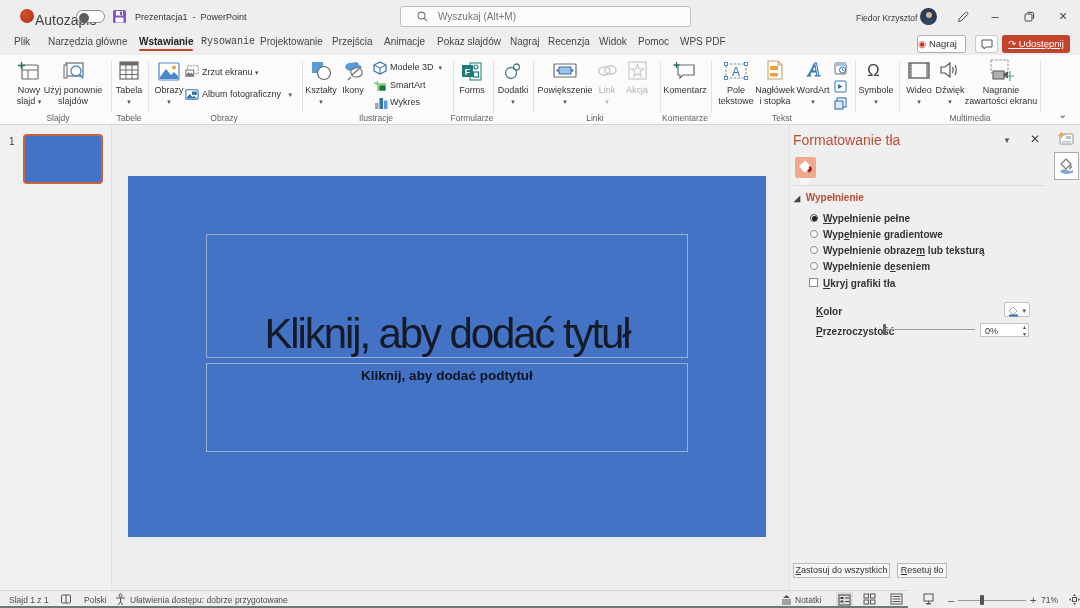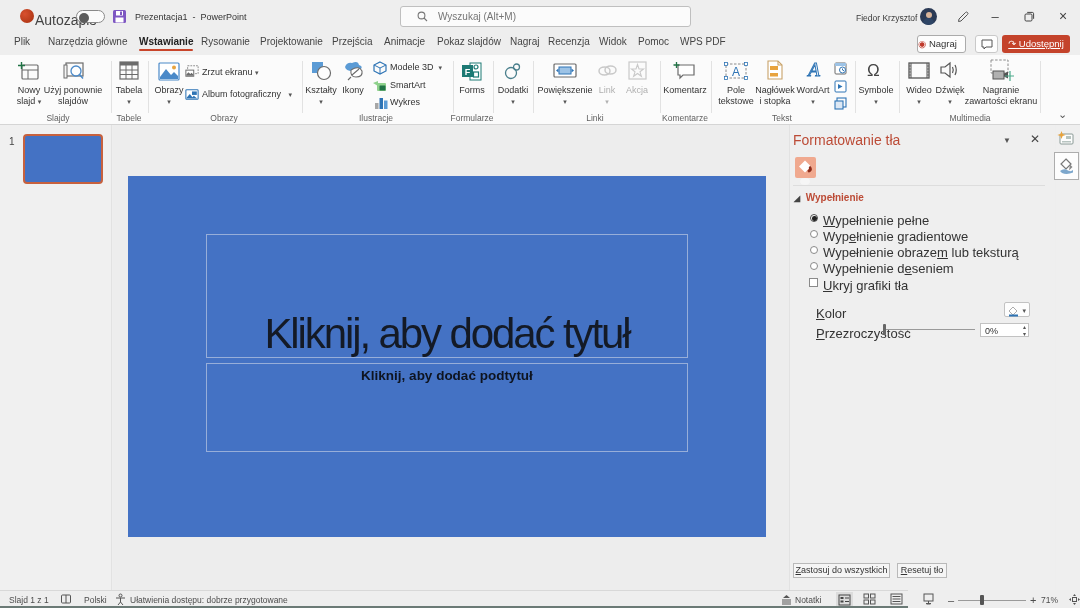--- a/index.html
+++ b/index.html
@@ -53,21 +53,21 @@
 #pane { left:789px; top:125px; width:266px; height:465px; background:#efefef; border-left:1px solid #e2e2e2; }
 #panetitle { left:793px; top:132px; font-size:14px; color:#bc4b36; }
 #panecollapse { left:1003px; top:136px; font-size:8px; color:#555; }
 #paneclose { left:1030px; top:132px; font-size:12px; color:#444; }
 #bucketicon { left:795px; top:157px; width:21px; height:21px; background:#f0a98f; border-radius:2px; }
 #panediv { left:793px; top:185px; width:252px; height:1px; background:#dddddd; }
 #fillhdr { left:794px; top:192px; font-size:10px; font-weight:bold; color:#bc4b36; }
 .radio { position:absolute; width:8px; height:8px; border:1px solid #8a8a8a; border-radius:50%; background:#fff; }
 .radio.sel { border-color:#4d4d4d; }
 .radio.sel:after { content:""; position:absolute; left:1px; top:1px; width:4.5px; height:4.5px; border-radius:50%; background:#222; }
-.ptext { position:absolute; font-size:13px; color:#333; }
+.ptext { position:absolute; font-size:10px; color:#333;font-weight:bold; }
 #checkbox { left:809px; top:278px; width:9px; height:9px; border:1px solid #8a8a8a; background:#fff; }
 #colorbtn { left:1004px; top:302px; width:26px; height:15px; background:#fdfdfd; border:1px solid #c2c2c2; border-radius:2px; }
 #slider-track { left:884px; top:329px; width:91px; height:1px; background:#9a9a9a; }
 #slider-thumb { left:883px; top:324px; width:3px; height:11px; background:#666; border-radius:1px; }
 #pctbox { left:980px; top:323px; width:49px; height:14px; background:#fff; border:1px solid #c2c2c2; font-size:9px; color:#333; }
 .panebtn { position:absolute; background:#f5f5f5; border:1px solid #b9b9b9; font-size:9px; color:#333; text-align:center; white-space:nowrap; }
 
 #rightstrip { left:1056px; top:125px; width:24px; height:465px; background:#efefef; }
 #stripbtn { left:1054px; top:152px; width:25px; height:28px; background:#fdfdfd; border:1px solid #adadad; }
 
@@ -109,21 +109,21 @@
 <div class="abs winbtn" style="left:1012px;"><svg width="11" height="11" viewBox="0 0 11 11" style="margin-top:11px;">
       <rect x="1" y="3" width="7" height="7" rx="1.2" fill="none" stroke="#444" stroke-width="1"></rect>
       <path d="M3.2 1.4 H8.3 Q9.6 1.4 9.6 2.7 V7.8" fill="none" stroke="#444" stroke-width="1"></path>
     </svg></div>
 <div class="abs winbtn" style="left:1046px; font-size:14px;">×</div>
 
 <div class="abs" id="tabrow">
   <span class="tab" style="left:14px;">Plik</span>
   <span class="tab" style="left:48px;">Narzędzia główne</span>
   <span class="tab sel" style="left:139px;">Wstawianie</span>
-  <span class="tab" style="left:201px;">Rysowanie</span>
+  <span class="tab" style="left:201px;font-family:Liberation Mono, monospace;">Rysowanie</span>
   <span class="tab" style="left:260px;">Projektowanie</span>
   <span class="tab" style="left:332px;">Przejścia</span>
   <span class="tab" style="left:384px;">Animacje</span>
   <span class="tab" style="left:437px;">Pokaz slajdów</span>
   <span class="tab" style="left:510px;">Nagraj</span>
   <span class="tab" style="left:548px;">Recenzja</span>
   <span class="tab" style="left:599px;">Widok</span>
   <span class="tab" style="left:638px;">Pomoc</span>
   <span class="tab" style="left:680px;">WPS PDF</span>
 </div>

